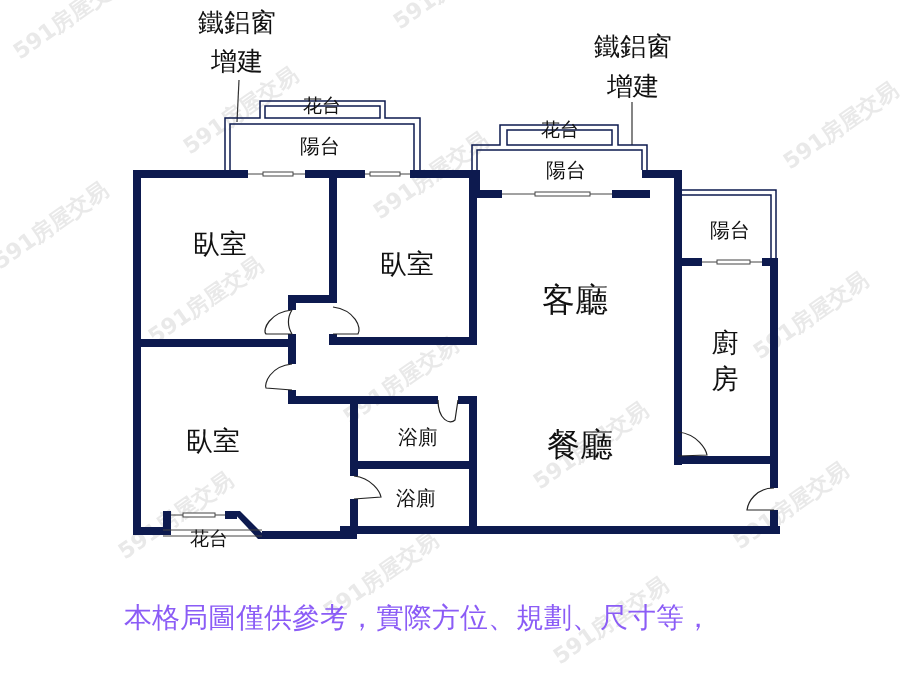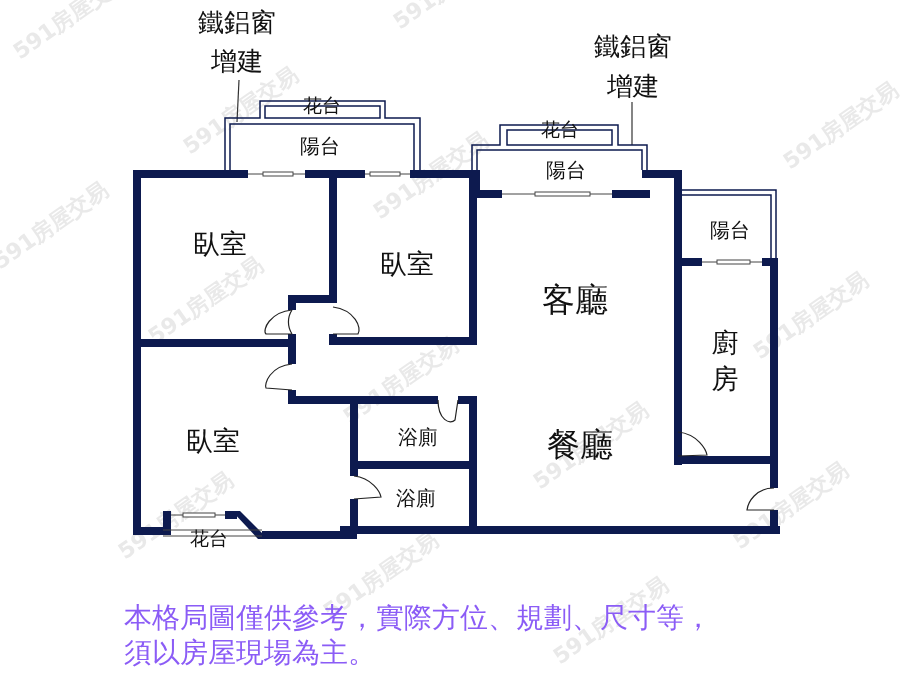--- a/index.html
+++ b/index.html
@@ -152,14 +152,13 @@
   <text class="lbl" x="580" y="456" font-size="33" text-anchor="middle">餐廳</text>
   <text class="lbl" x="725" y="352" font-size="27" text-anchor="middle">廚</text>
   <text class="lbl" x="725" y="388" font-size="27" text-anchor="middle">房</text>
   <text class="lbl" x="418" y="444" font-size="20" text-anchor="middle">浴廁</text>
   <text class="lbl" x="416" y="505" font-size="20" text-anchor="middle">浴廁</text>
   <text class="lbl" x="209" y="545" font-size="19" text-anchor="middle">花台</text>
 </svg>
 
 <div class="note">
   <div>本格局圖僅供參考，實際方位、規劃、尺寸等，</div>
-  <div>須以房屋現場為主。</div>
 </div>
 
 </body></html>

